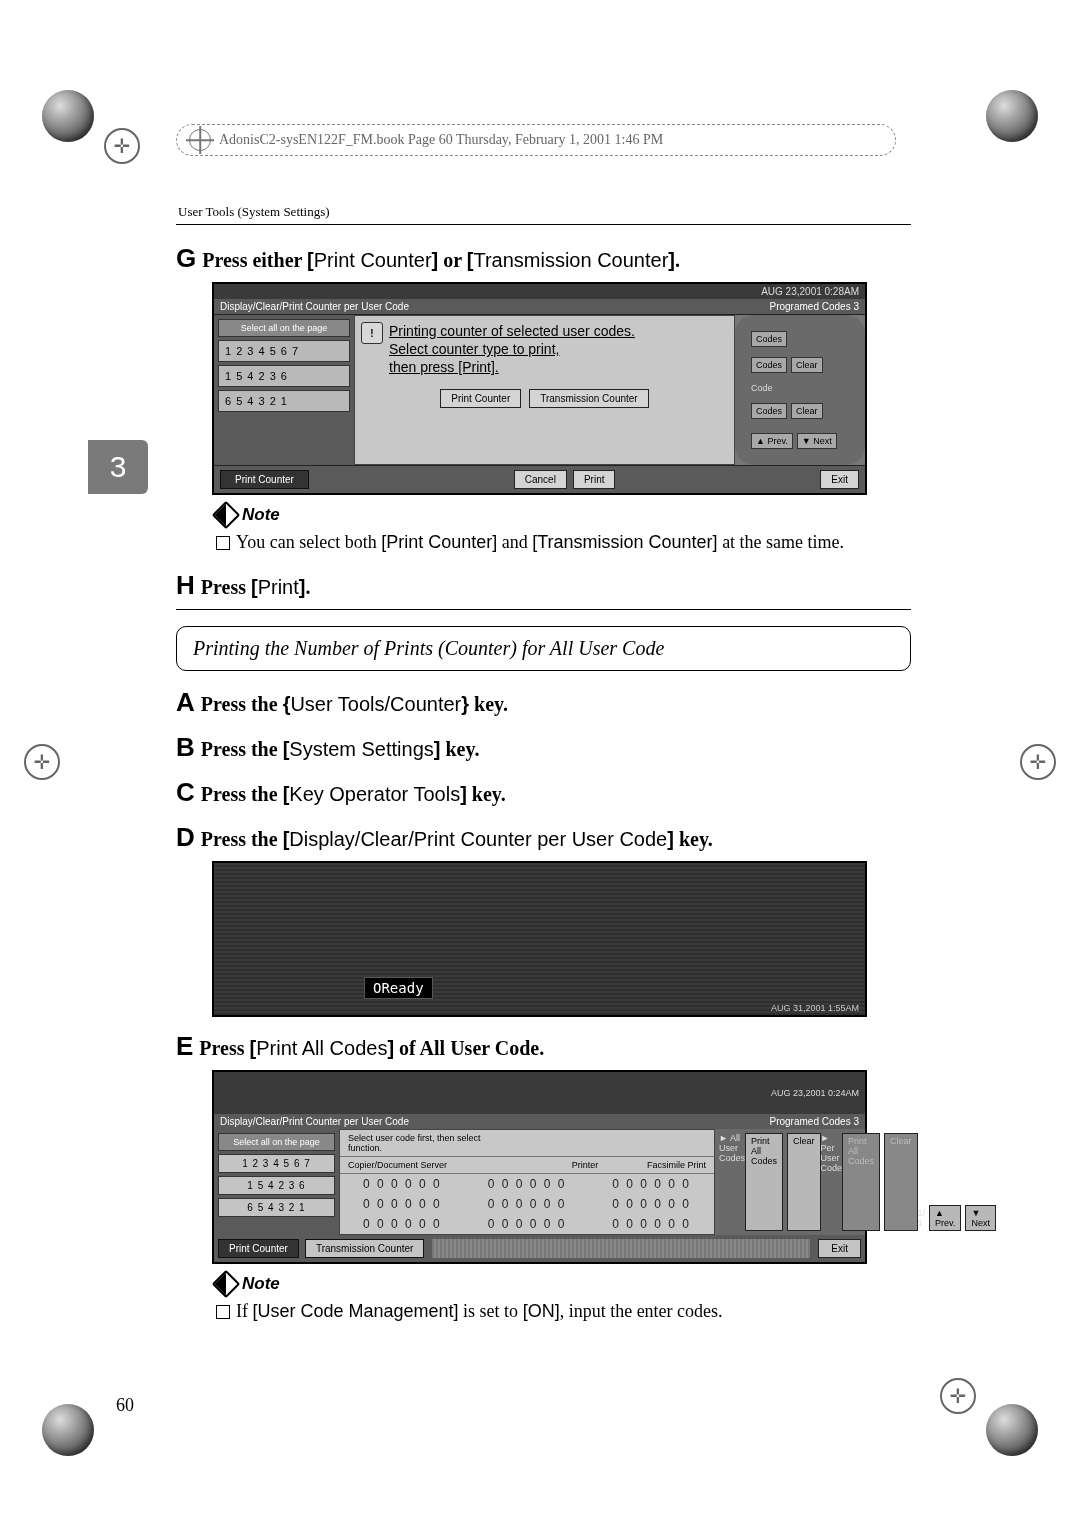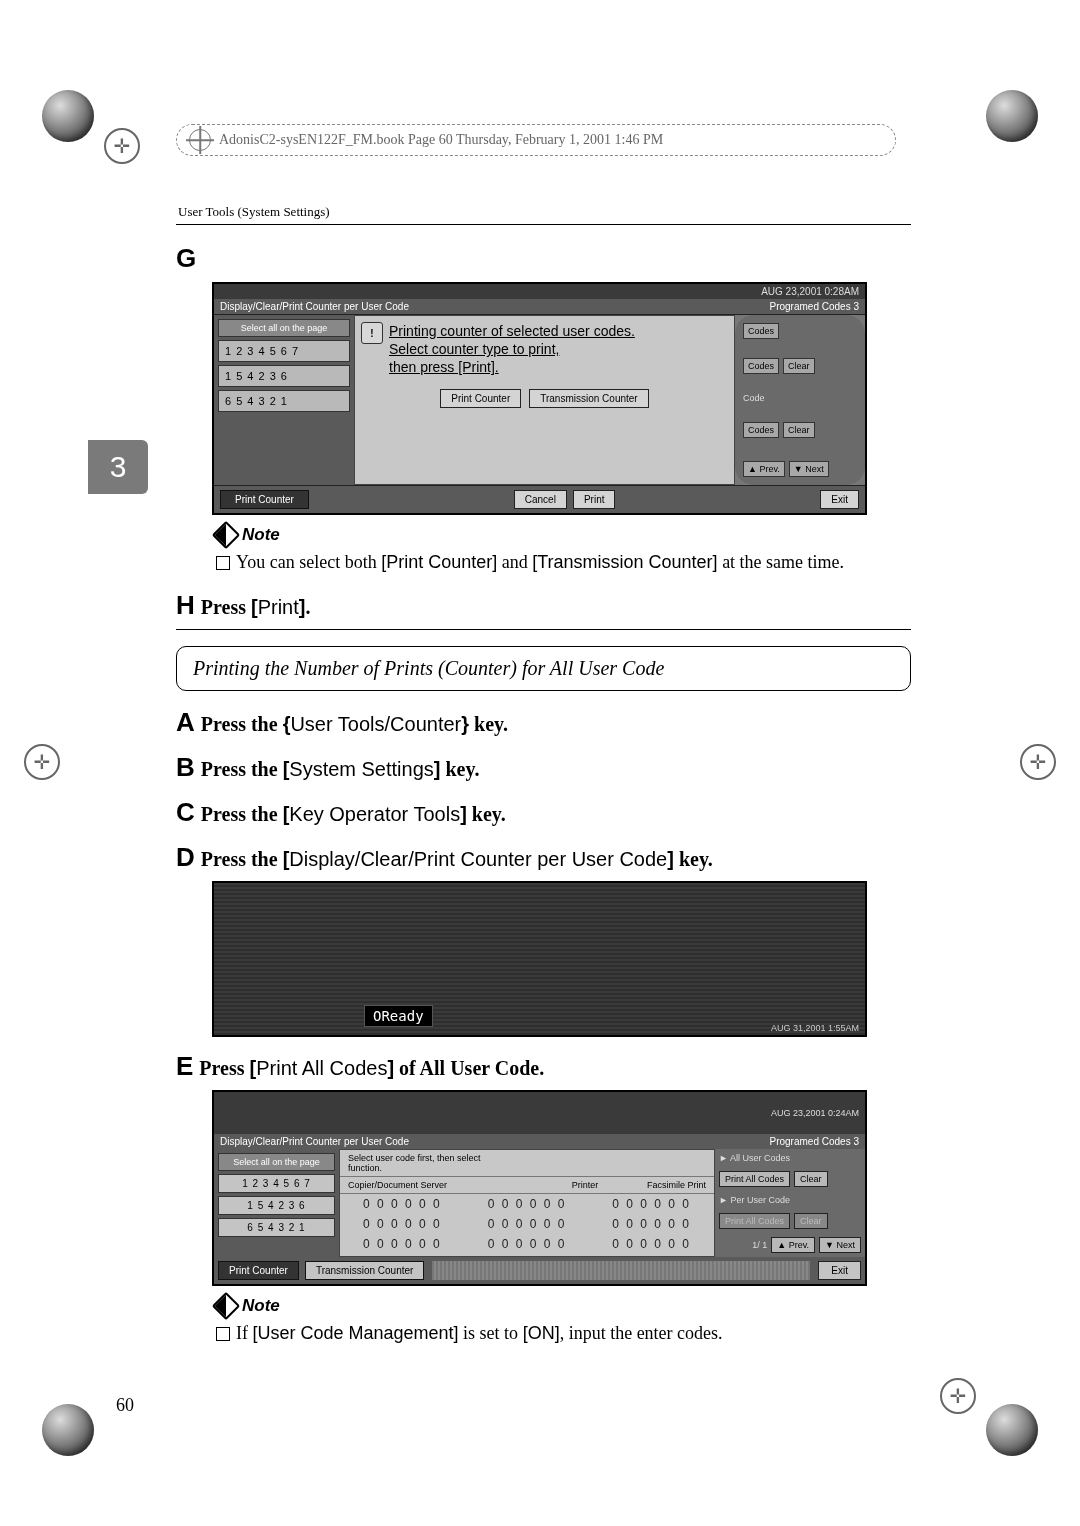--- a/index.html
+++ b/index.html
@@ -115,42 +115,42 @@
     width: 22px; height: 22px; border: 1.5px solid #333; border-radius: 3px;
     display: flex; align-items: center; justify-content: center; font-weight: bold;
     background: #d8d8d8;
   }
   .shot-center .msg-text { font-size: 14px; line-height: 1.3; text-decoration: underline; }
   .shot-center .btn-row { display: flex; gap: 8px; margin-top: 12px; justify-content: center; }
   .shot-center .btn, .shot-right .btn, .shot-foot .btn {
     border: 1px solid #222; background: #d4d4d4; padding: 3px 10px; font-size: 10px;
   }
   .shot-right {
-    width: 130px; background: #6a6a6a; padding: 8px; color: #ddd; font-size: 9px;
-    display: flex; flex-direction: column; gap: 19px; border-radius: 19px;
+    width: 130px; background: #6a6a6a; padding: 16px; color: #ddd; font-size: 9px;
+    display: flex; flex-direction: column; gap: 10px; border-radius: 19px;
   }
   .shot-right .row { display: flex; gap: 4px; align-items: center; }
   .shot-right .lbl-btn { background: #a8a8a8; color: #000; border: 1px solid #333; padding: 2px 4px; font-size: 9px; }
   .shot-foot {
     display: flex; justify-content: space-between; padding: 4px 6px;
     background: #5a5a5a; border-top: 1px solid #222;
   }
   .shot-foot .left-btn { background: #333; color: #fff; padding: 3px 14px; font-size: 10px; border: 1px solid #111; }
   .shot-foot .pair { display: flex; gap: 6px; }
 
   
   .ss2 {
     margin: 6px 0 6px 36px;
     width: 655px; height: 156px;
     border: 2px solid #000;
     background: repeating-linear-gradient(0deg,#2e2e2e,#2e2e2e 2px,#3a3a3a 2px,#3a3a3a 4px);
     position: relative;
   }
   .ss2 .ready {
-    position: absolute; left: 150px; bottom: 8px;
+    position: absolute; left: 150px; bottom: 16px;
     background: #000; color: #fff; font-family: monospace; font-size: 14px; padding: 2px 8px;
     border: 1px solid #555;
   }
 
   
   .ss3 {
     margin: 6px 0 6px 36px;
     width: 655px;
     border: 2px solid #000;
     background: #787878;
@@ -160,21 +160,21 @@
   .ss3 .title-row { display: flex; justify-content: space-between; background: #5a5a5a; color: #fff; padding: 2px 6px; font-size: 10px; }
   .ss3 .main { display: flex; }
   .ss3 .left-col { width: 125px; background: #5a5a5a; padding: 4px; display: flex; flex-direction: column; gap: 3px; }
   .ss3 .left-col .tab { background: #888; color: #fff; font-size: 9px; padding: 3px 2px; border: 1px solid #333; text-align: center; }
   .ss3 .left-col .codebtn { background: #c4c4c4; border: 1px solid #333; padding: 3px 4px; font-size: 10px; letter-spacing: 1px; text-align: center; }
   .ss3 .mid { flex: 1; background: #c8c8c8; border: 1px solid #444; }
   .ss3 .mid .hrow { display: flex; font-size: 9px; border-bottom: 1px solid #777; }
   .ss3 .mid .hrow > div { padding: 3px 8px; }
   .ss3 .mid .drow { display: flex; font-size: 12px; letter-spacing: 2px; }
   .ss3 .mid .drow > div { padding: 3px 6px; flex: 1; text-align: center; color: #222; }
-  .ss3 .right-col { width: 150px; background: #6a6a6a; padding: 4px; display: flex; flex-direction: column; gap: 8px; font-size: 9px; color: #ddd; }
+  .ss3 .right-col { width: 150px; background: #6a6a6a; padding: 4px; display: flex; flex-direction: row; gap: 0; font-size: 9px; color: #ddd; }
   .ss3 .right-col .grp-lbl { color: #ddd; font-size: 9px; }
   .ss3 .right-col .row { display: flex; gap: 4px; }
   .ss3 .right-col .bbtn { background: #b8b8b8; color: #000; border: 1px solid #222; padding: 2px 5px; font-size: 9px; }
   .ss3 .right-col .bbtn.dis { background: #888; color: #bbb; }
   .ss3 .foot { display: flex; justify-content: flex-start; gap: 6px; padding: 4px; background: #5a5a5a; }
   .ss3 .foot .fbtn { background: #333; color: #fff; padding: 3px 10px; border: 1px solid #111; font-size: 10px; }
   .ss3 .foot .spacer { flex: 1; background: repeating-linear-gradient(90deg,#777,#777 2px,#888 2px,#888 4px); margin: 0 2px; }
   .ss3 .foot .exitb { background: #c4c4c4; color: #000; padding: 3px 12px; border: 1px solid #222; font-size: 10px; }
 
   .side-tab-3 {
@@ -208,20 +208,23 @@
   <span>AdonisC2-sysEN122F_FM.book  Page 60  Thursday, February 1, 2001  1:46 PM</span>
 </div>
 
 <div class="side-tab-3">3</div>
 
 <div class="page-col">
   <div class="section-head">User Tools (System Settings)</div>
 
   <div class="step-line">
     <span class="step-letter">G</span>
+    <span class="step-text">
+      <span>Press either </span><span class="bracket">[</span><span class="sans">Print Counter</span><span class="bracket">]</span><span> or </span><span class="bracket">[</span><span class="sans">Transmission Counter</span><span class="bracket">]</span><span>.</span>
+    </span>
   </div>
 
   <div class="screenshot">
     <div class="shot-header">
         <span></span>
         <span>AUG  23,2001  0:28AM</span>
       </div>
     <div class="shot-title">
       <span>Display/Clear/Print Counter per User Code</span>
       <span>Programed Codes   3</span>

